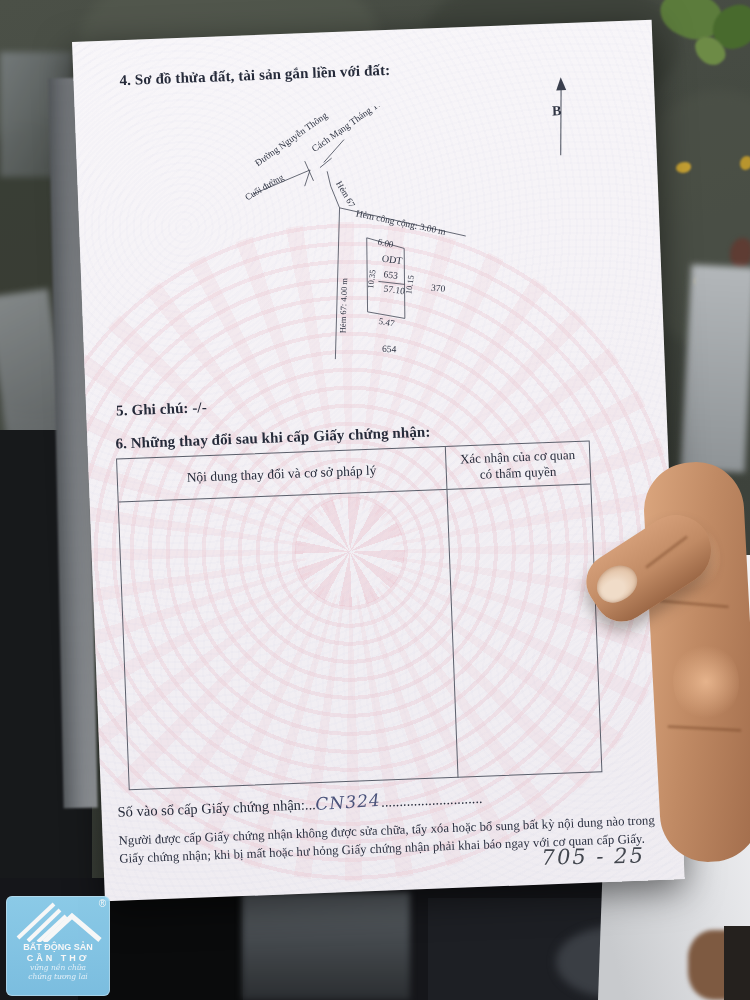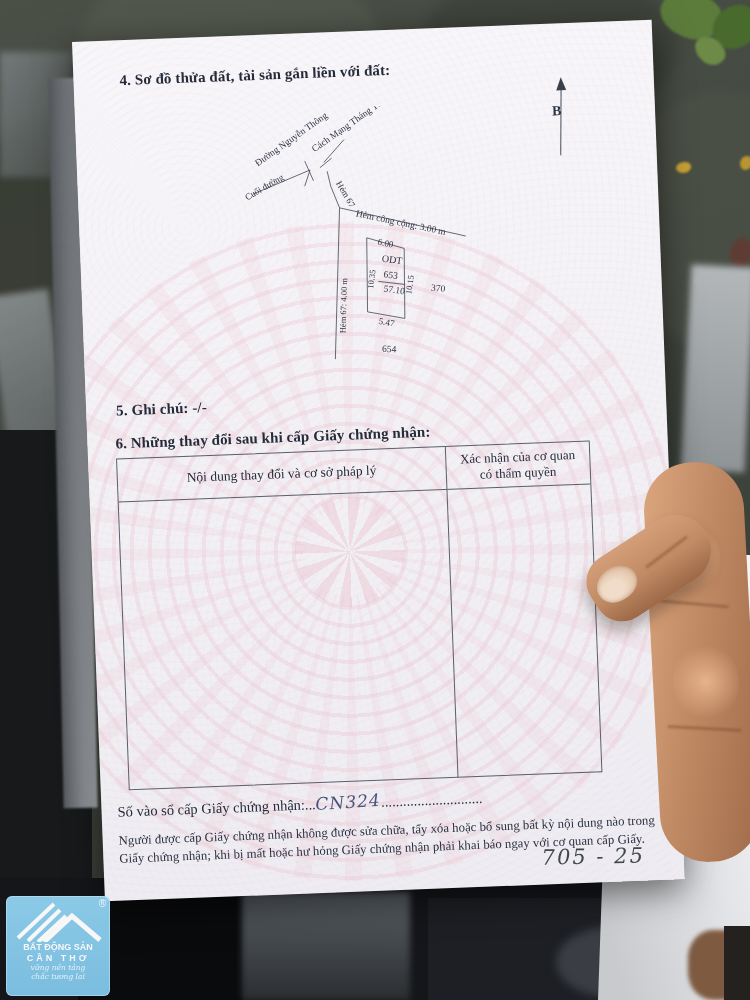--- a/index.html
+++ b/index.html
@@ -199,18 +199,18 @@
     <div class="logo-reg">®</div>
     <svg width="104" height="46" viewBox="0 0 104 46">
       <path d="M12,42 L48,8" stroke="#fff" stroke-width="4" fill="none"></path>
       <path d="M22,45 L54,14" stroke="#fff" stroke-width="4" fill="none"></path>
       <path d="M32,46 L60,20" stroke="#fff" stroke-width="4" fill="none"></path>
       <path d="M38,46 L66,20 L94,44" stroke="#fff" stroke-width="5" fill="none"></path>
     </svg>
     <div class="logo-name">BẤT ĐỘNG SẢN</div>
     <div class="logo-name2">CẦN THƠ</div>
     <div class="logo-slogan">
-      <div>vững nền tảng</div>
-      <div>chắc tương lai</div>
+      <div>vững nền chữa</div>
+      <div>chứng tương lai</div>
     </div>
   </div>
 
 </div>
 
 </body></html>

